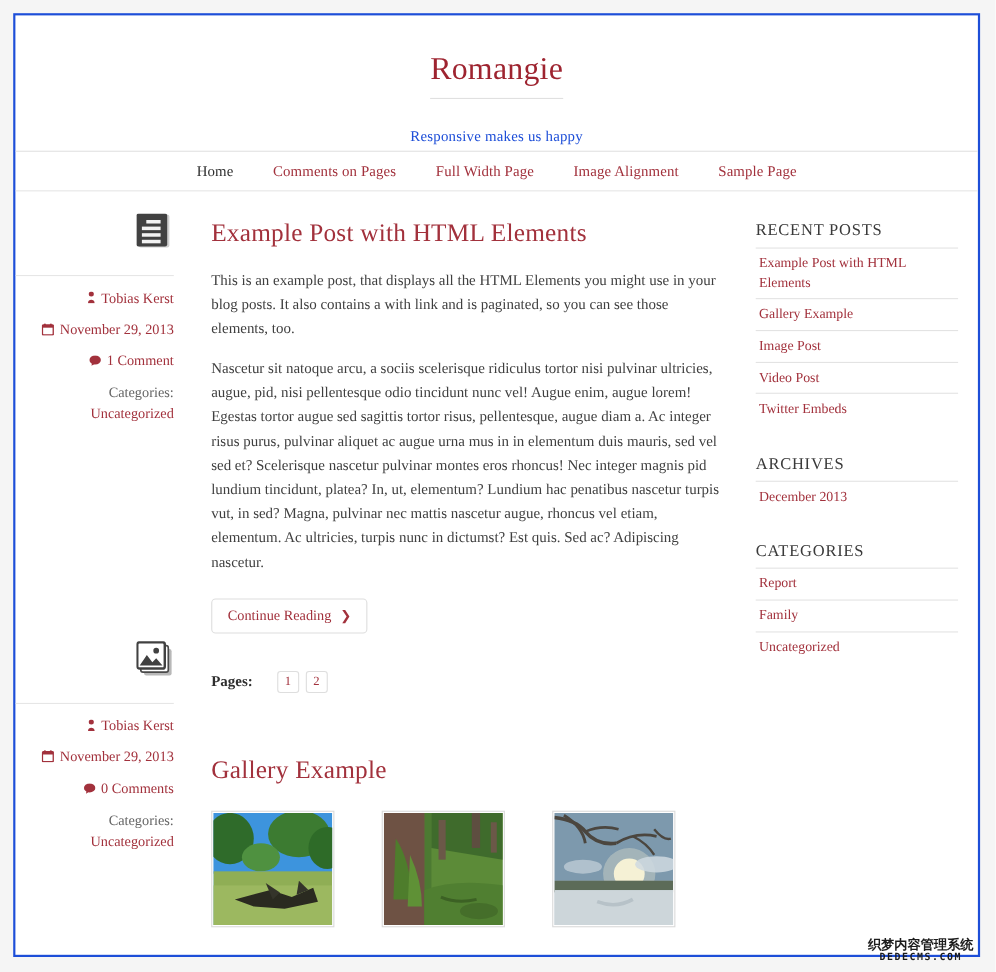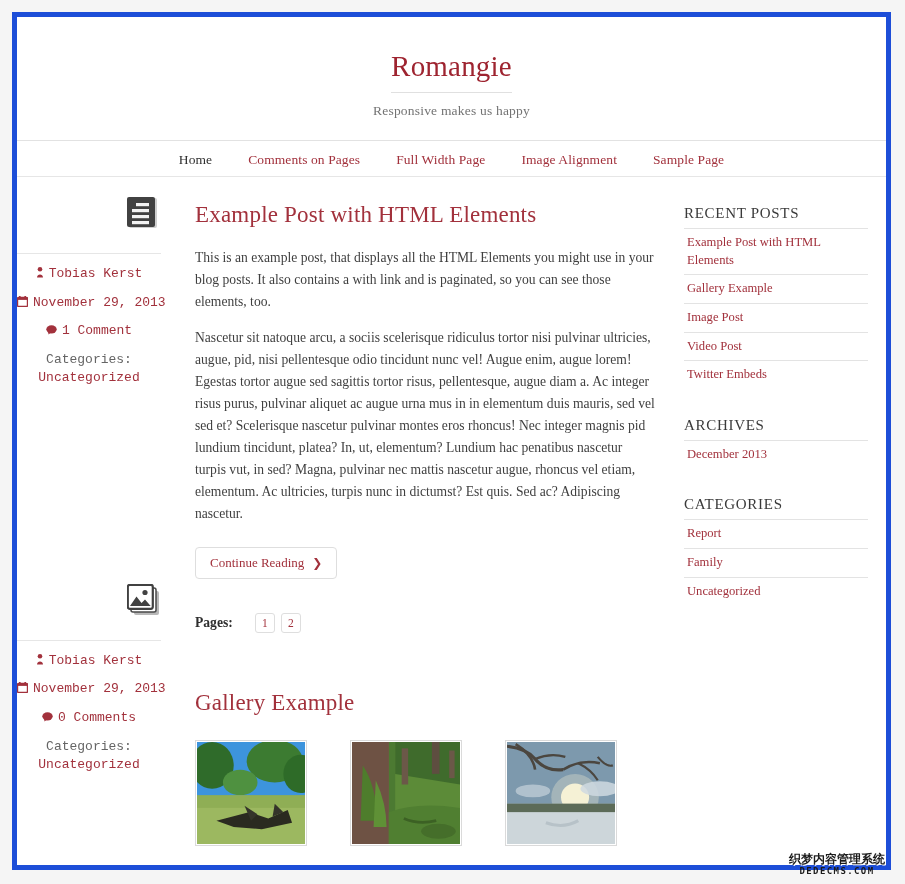--- a/index.html
+++ b/index.html
@@ -13,21 +13,21 @@
     font-family: "Liberation Serif", "DejaVu Serif", serif;
     overflow: hidden;
   }
   .page-frame {
     position: absolute;
     left: 12px;
     top: 12px;
     width: 879px;
     height: 858px;
     background: #ffffff;
-    border: 5px solid #1d4ed8;
+    border: 2px solid #1d4ed8;
     box-sizing: border-box;
     overflow: hidden;
   }
 
   
   .site-header {
     height: 124px;
     border-bottom: 1px solid #e2e2e2;
     box-sizing: border-box;
     text-align: center;
@@ -38,22 +38,22 @@
     color: #9e2430;
     letter-spacing: 0.2px;
     line-height: 1.1;
     margin: 0 auto;
     display: inline-block;
     padding-bottom: 9px;
     border-bottom: 1px solid #e0e0e0;
   }
   .site-tagline {
     font-size: 13.5px;
-    color: #737373;
-    margin-top: 10px;
+    color: #1d4ed8;
+    margin-top: 26px;
     letter-spacing: 0.2px;
   }
 
   
   .site-nav {
     height: 36px;
     text-align: center;
     border-bottom: 1px solid #e6e6e6;
     box-sizing: border-box;
     padding-top: 9px;
@@ -74,22 +74,21 @@
   
   .content-wrap {
     display: flex;
     padding: 0;
   }
   .meta-col {
     width: 154px;
     flex: 0 0 154px;
     box-sizing: border-box;
     padding-right: 10px;
-    text-align: center;
-    font-family: Liberation Mono, monospace;
+    text-align: right;
   }
   .post-col {
     flex: 1 1 auto;
     box-sizing: border-box;
     padding: 0 18px 0 24px;
   }
   .side-col {
     width: 212px;
     flex: 0 0 212px;
     box-sizing: border-box;

